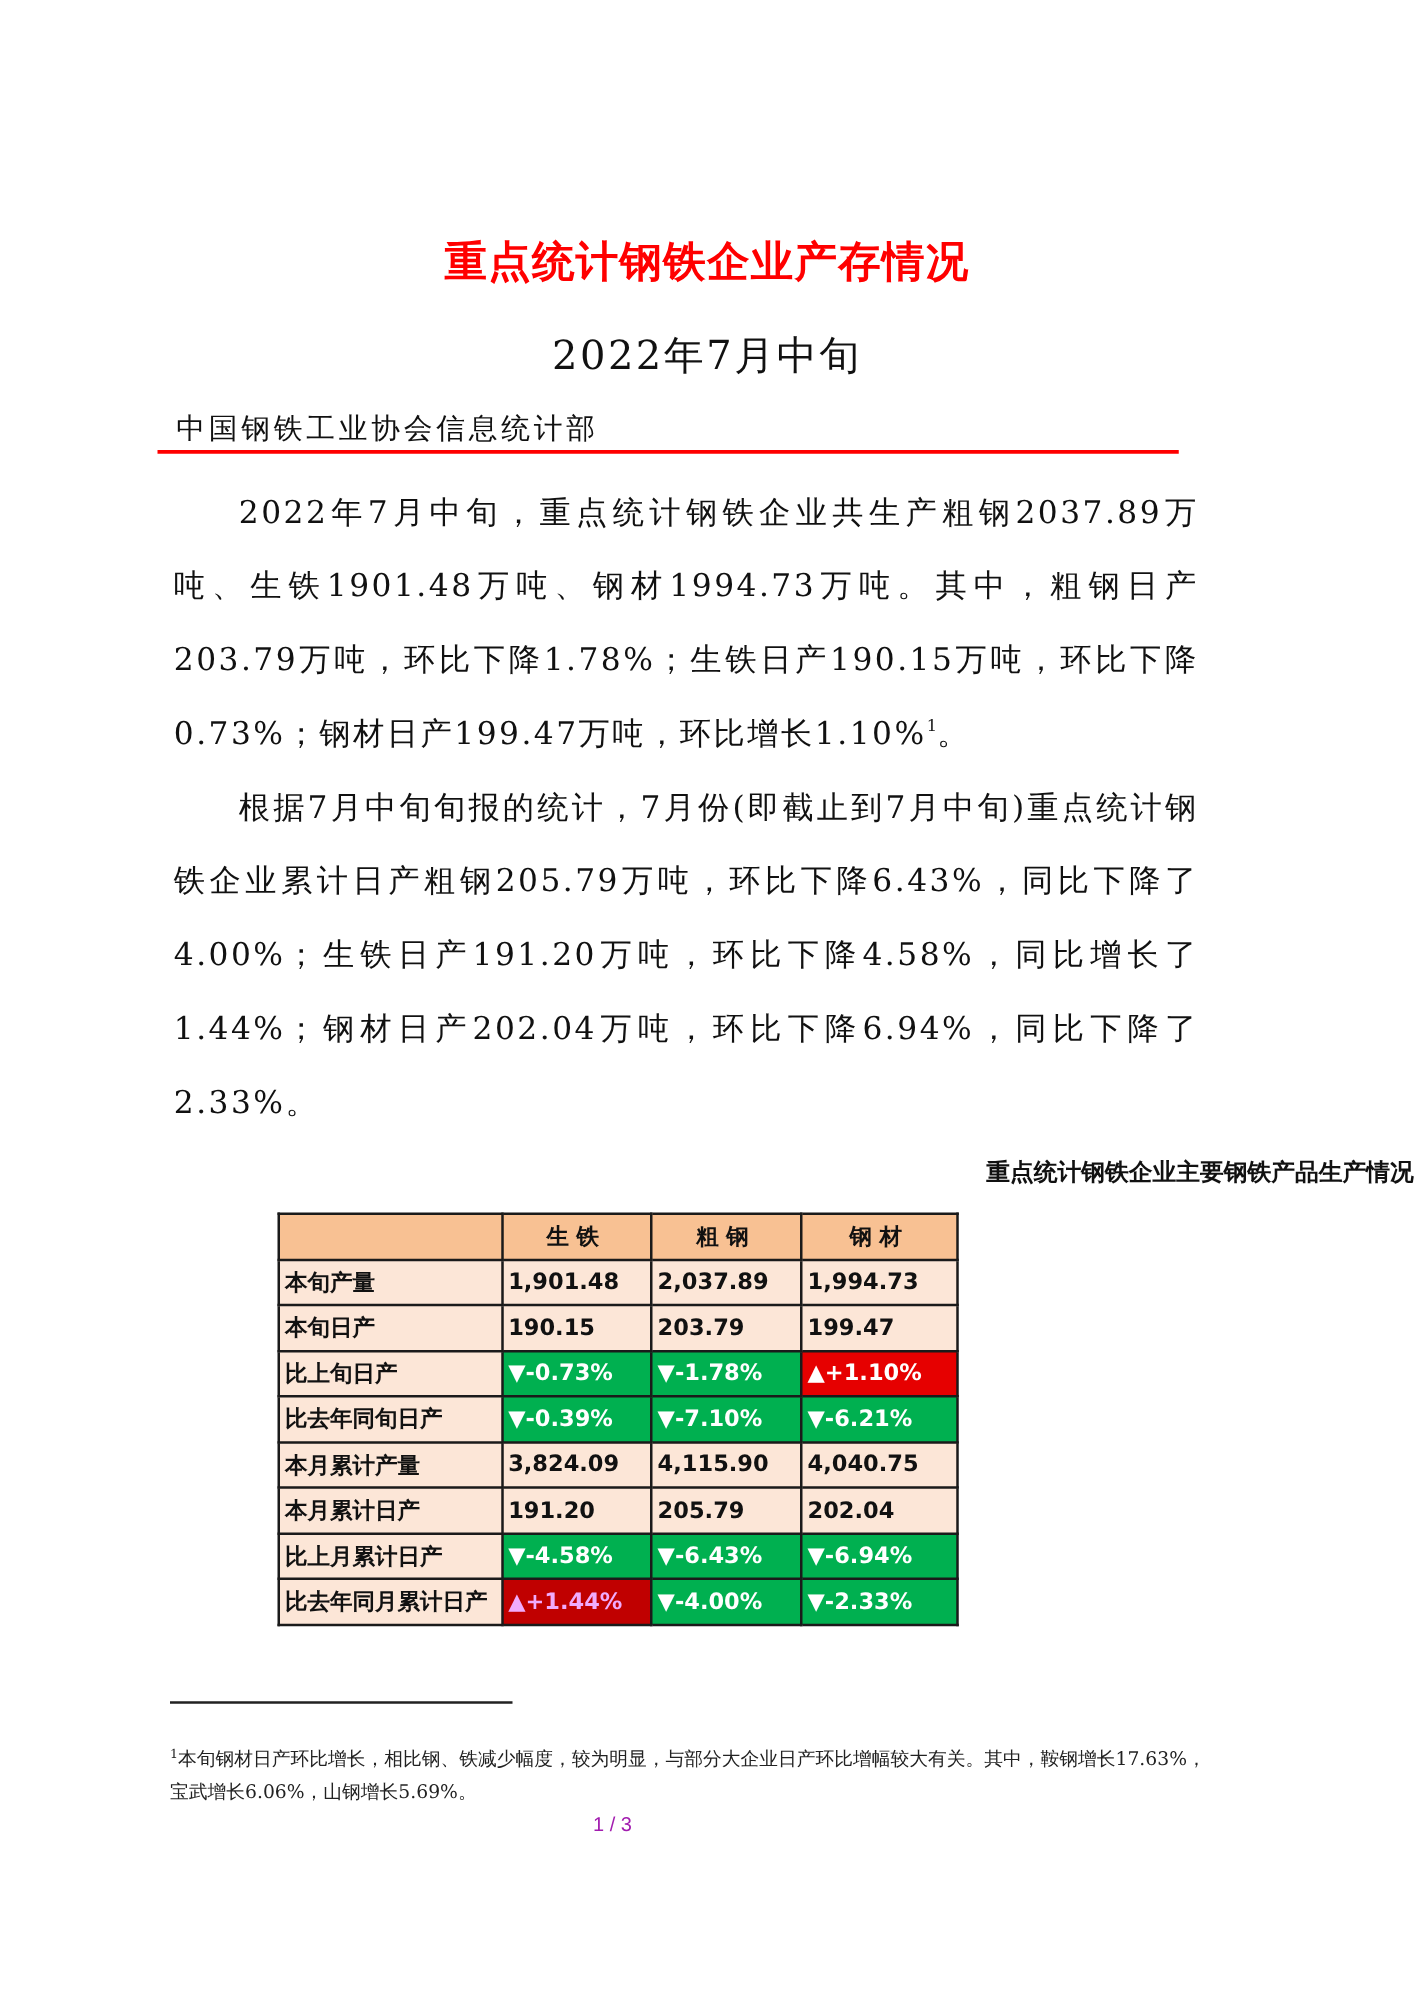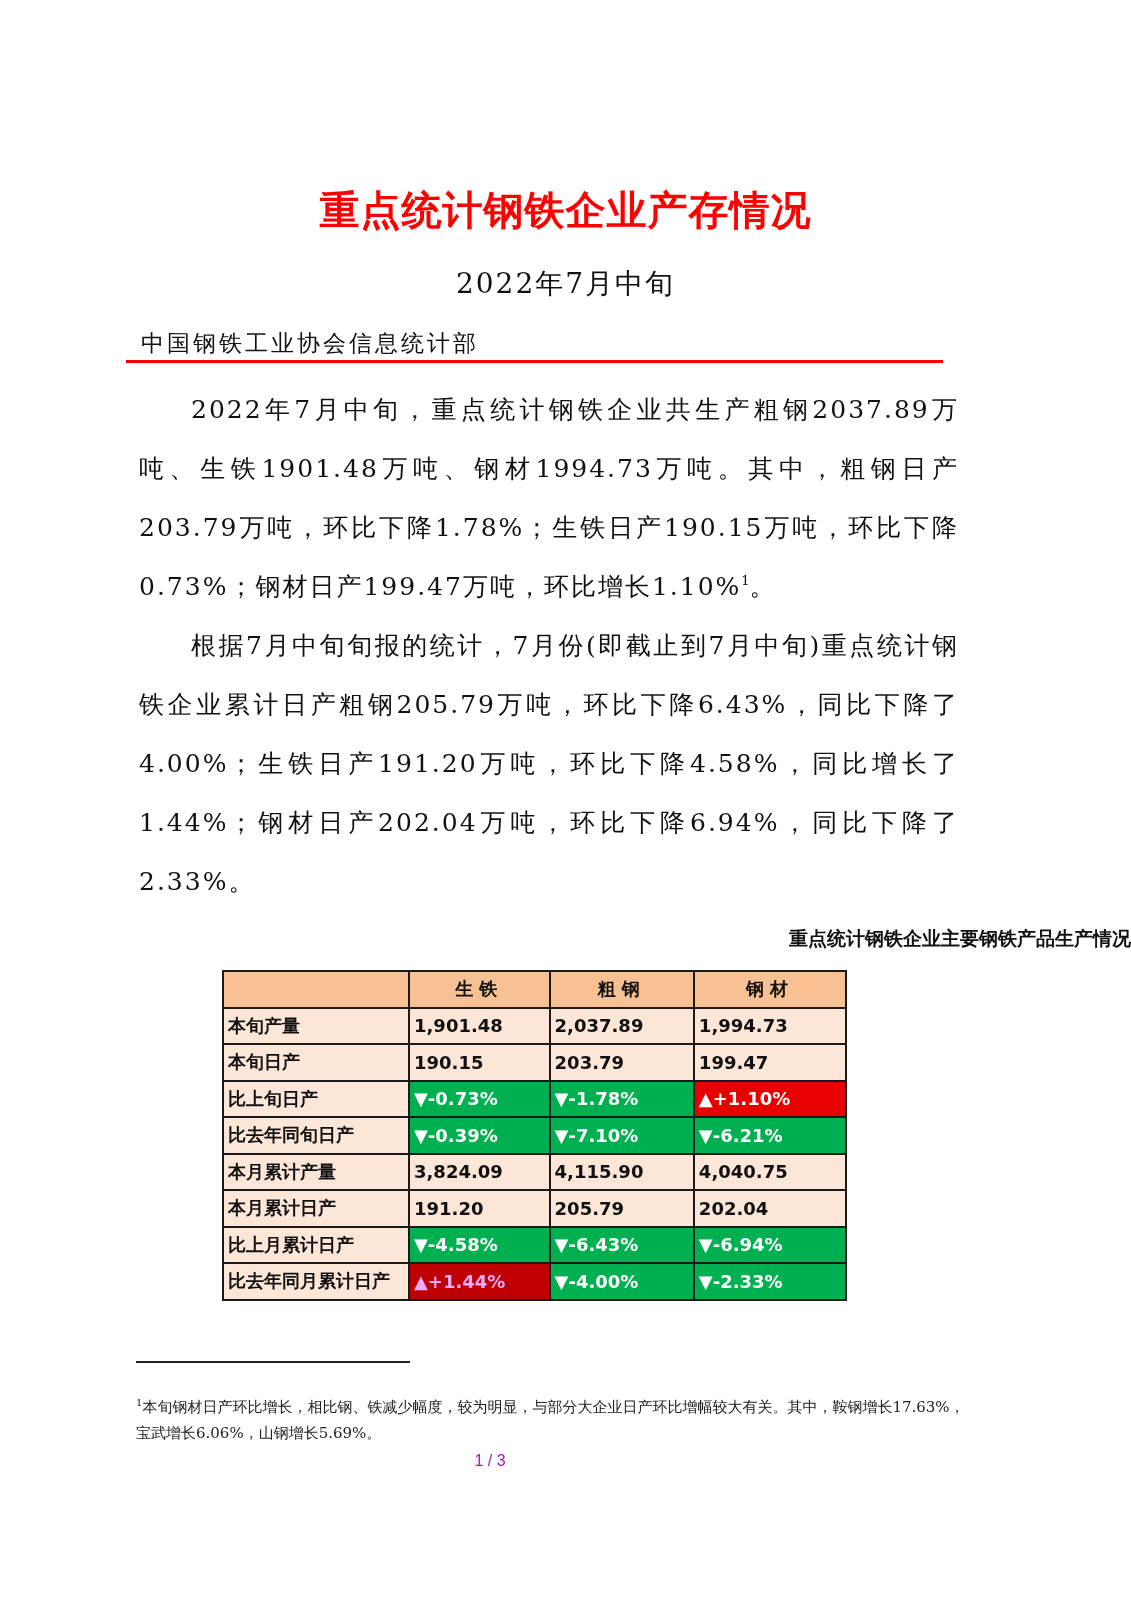--- a/index.html
+++ b/index.html
@@ -3,26 +3,26 @@
   <meta charset="utf-8">
   <style>
     html, body { margin: 0; padding: 0; background: #ffffff; }
     body { width: 1131px; height: 1600px; position: relative; overflow: hidden; }
     .page { position: absolute; left: 0; top: 0; width: 1131px; height: 1600px; background: #fff; }
 
     .title {
       position: absolute; left: 0; width: 1131px; top: 180px;
       text-align: center; color: #ff0000;
       font-family: "DejaVu Sans", sans-serif; font-weight: bold;
-      font-size: 40px; line-height: 60px; letter-spacing: 1px;
+      font-size: 34px; line-height: 60px; letter-spacing: 1px;
     }
     .subtitle {
       position: absolute; left: 0; width: 1131px; top: 268px;
       text-align: center; color: #111;
-      font-family: "DejaVu Serif", serif; font-size: 28px; line-height: 32px;
+      font-family: "DejaVu Serif", serif; font-size: 32px; line-height: 32px;
       letter-spacing: 2px;
     }
     .org {
       position: absolute; left: 141px; top: 328px;
       color: #111; font-family: "DejaVu Serif", serif;
       font-size: 23px; line-height: 30px; letter-spacing: 3px;
     }
     .red-rule {
       position: absolute; left: 126px; top: 360px; width: 817px; height: 3px;
       background: #ff0000;
@@ -37,21 +37,21 @@
 
     .caption {
       position: absolute; left: 0; width: 1131px; top: 925px;
       text-align: right; color: #111;
       font-family: "DejaVu Sans", sans-serif; font-weight: bold;
       font-size: 19px; line-height: 26px;
     }
 
     table.data {
       position: absolute; left: 222px; top: 970px;
-      border-collapse: collapse; width: 625px;
+      border-collapse: collapse; width: 545px;
       font-family: "DejaVu Sans", sans-serif; font-weight: bold;
       font-size: 18px; color: #111;
     }
     table.data td, table.data th {
       border: 2px solid #1a1a1a; height: 34.5px; padding: 0 4px;
       white-space: nowrap;
     }
     table.data th { background: #f8c193; text-align: center; letter-spacing: 6px; }
     table.data td.label { background: #fce6d7; text-align: left; width: 179px; }
     table.data td.val { background: #fce6d7; text-align: left; }

